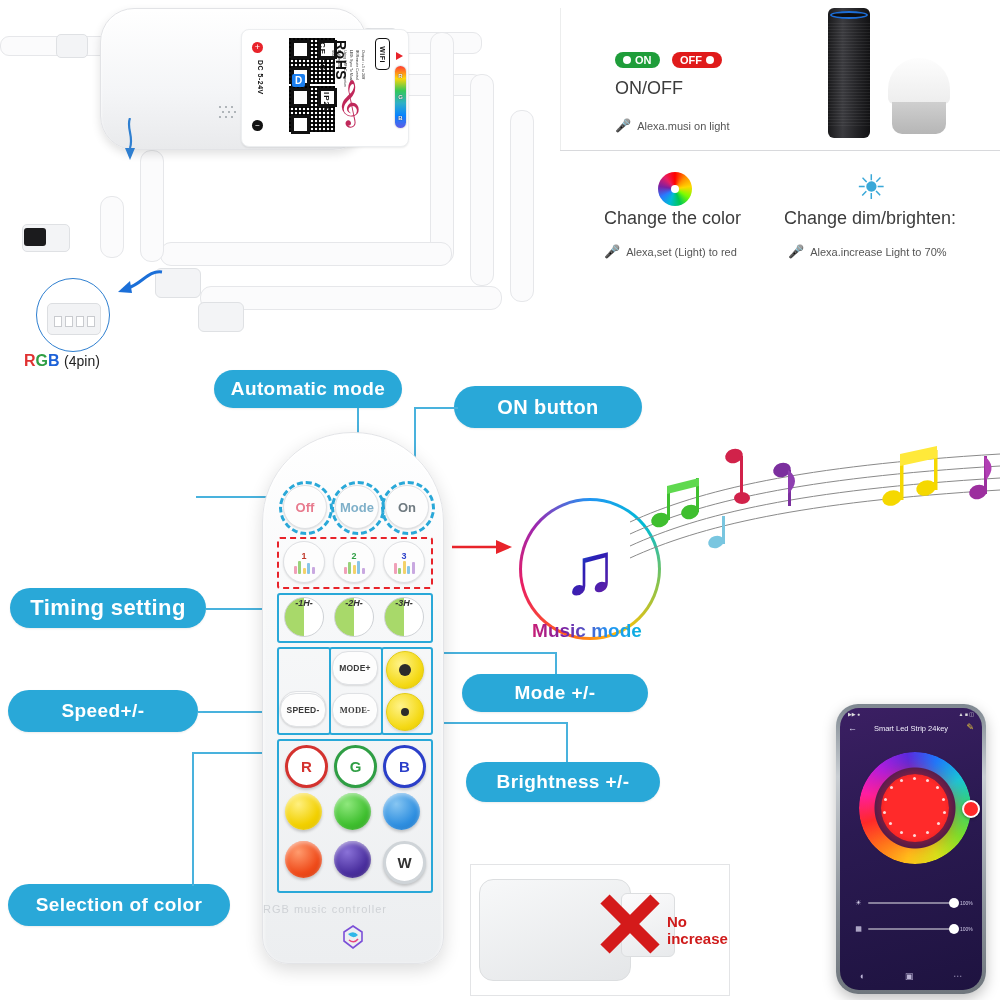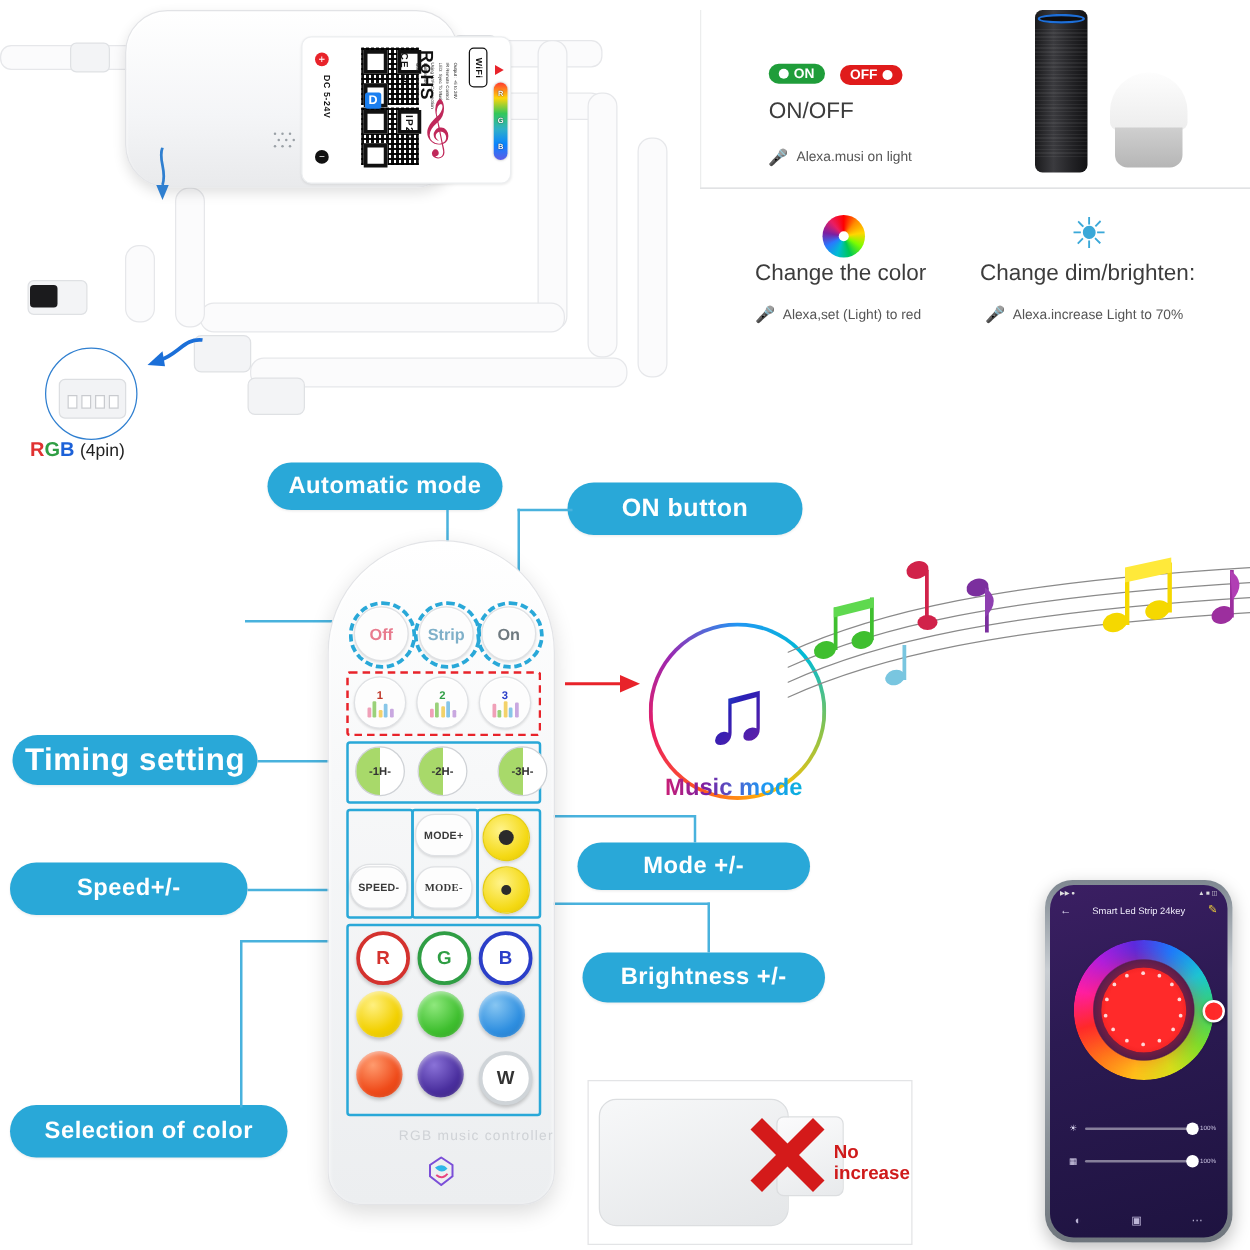--- a/index.html
+++ b/index.html
@@ -144,37 +144,37 @@
         box-shadow:0 1px 2px rgba(0,0,0,.12), inset 0 1px 1px #fff;}
   .rbtn.r1{width:42px;height:42px;}
   .rbtn .lab{font-size:13px;font-weight:bold;}
   .ring-dash{position:absolute;border-radius:50%;border:3px dashed #29a8d8;}
   .grp-box{position:absolute;border:2px solid #29a8d8;border-radius:3px;}
   .grp-box.red{border:2.5px dashed #e8232a;border-radius:3px;}
   .eq{display:flex;align-items:flex-end;gap:1.5px;height:15px;}
   .eq i{display:block;width:3px;border-radius:1px;}
   .clockbtn{width:38px;height:38px;border-radius:50%;border:1.5px solid #cfd2d6;
      background:conic-gradient(from 0deg,#ffffff 0 50%,#a8d96a 50% 100%);
-     display:flex;align-items:center;justify-content:center;position:absolute;}
+     display:flex;justify-content:center;position:absolute;font-style:italic;}
   .clockbtn span{font-size:9px;font-weight:bold;color:#333;}
   .pbtn{position:absolute;width:44px;height:32px;border-radius:16px;background:#fdfdfd;
      border:1.5px solid #dfe1e4;display:flex;align-items:center;justify-content:center;
      font-size:8.5px;font-weight:bold;color:#3a3a3a;letter-spacing:.2px;
      box-shadow:0 1px 2px rgba(0,0,0,.12);}
   .sunbtn{position:absolute;width:36px;height:36px;border-radius:50%;
      background:radial-gradient(circle at 38% 34%,#fff38a,#f4d914 65%,#e0c200);
      border:1px solid #e3cc14;display:flex;align-items:center;justify-content:center;
      box-shadow:0 1px 3px rgba(0,0,0,.18);}
   .sunbtn .core{width:12px;height:12px;border-radius:50%;background:#2b2b2b;}
   .sunbtn.small .core{width:8px;height:8px;}
   .cbtn{position:absolute;width:37px;height:37px;border-radius:50%;
      box-shadow:0 2px 3px rgba(0,0,0,.2), inset 0 2px 4px rgba(255,255,255,.55);}
   .cbtn.outline{background:#fff;border:3px solid #ccc;display:flex;align-items:center;
      justify-content:center;font-size:15px;font-weight:bold;}
-  #remote-brand{position:absolute;left:0;top:470px;width:180px;text-align:right;
+  #remote-brand{position:absolute;left:0;top:470px;width:180px;text-align:left;
      font-size:11px;letter-spacing:1px;color:#cfd2d6;}
   #remote-logo{position:absolute;left:79px;top:492px;width:22px;height:24px;}
 
   
   #music-circle{left:519px;top:498px;width:136px;height:136px;border-radius:50%;background:#fff;
      border:3px solid transparent;
      background-image:linear-gradient(#fff,#fff),conic-gradient(#2196f3,#00bcd4,#8bc34a,#ffc107,#ff5722,#e91e63,#9c27b0,#2196f3);
      background-origin:border-box;background-clip:content-box,border-box;
      display:flex;align-items:center;justify-content:center;}
   #music-glyph{font-size:74px;line-height:74px;
@@ -402,21 +402,21 @@
   <div class="leader v" style="left:357px;top:408px;height:52px;"></div>
 
   <div class="abs badge" style="left:454px;top:386px;width:188px;height:42px;font-size:20px;">
     <span>ON button</span>
   </div>
   <div class="leader h" style="left:414px;top:407px;width:44px;"></div>
   <div class="leader v" style="left:414px;top:407px;height:56px;"></div>
 
   <div class="leader h" style="left:196px;top:496px;width:96px;"></div>
 
-  <div class="abs badge" style="left:10px;top:588px;width:196px;height:40px;font-size:25px;">
+  <div class="abs badge" style="left:10px;top:588px;width:196px;height:40px;font-size:22px;">
     <span>Timing setting</span>
   </div>
   <div class="leader h" style="left:206px;top:608px;width:80px;"></div>
 
   <div class="abs badge" style="left:8px;top:690px;width:190px;height:42px;font-size:19px;">
     <span>Speed+/-</span>
   </div>
   <div class="leader h" style="left:198px;top:711px;width:80px;"></div>
 
   <div class="abs badge" style="left:8px;top:884px;width:222px;height:42px;font-size:19px;">
@@ -438,21 +438,21 @@
   <div class="leader v" style="left:566px;top:722px;height:40px;"></div>
 
   <div class="abs" id="remote">
 
     <div class="ring-dash" style="left:16px;top:48px;width:48px;height:48px;"></div>
     <div class="rbtn r1" style="left:20px;top:52px;">
       <span class="lab" style="color:#e87b8e;">Off</span>
     </div>
     <div class="ring-dash" style="left:68px;top:48px;width:48px;height:48px;"></div>
     <div class="rbtn r1" style="left:72px;top:52px;">
-      <span class="lab" style="color:#7fb0c9;">Strip</span>
+      <span class="lab" style="color:#7fb0c9;">Mode</span>
     </div>
     <div class="ring-dash" style="left:118px;top:48px;width:48px;height:48px;"></div>
     <div class="rbtn r1" style="left:122px;top:52px;">
       <span class="lab" style="color:#6f7a80;">On</span>
     </div>
 
     <div class="grp-box red" style="left:14px;top:104px;width:152px;height:48px;"></div>
     <div class="rbtn" style="left:20px;top:108px;width:40px;height:40px;flex-direction:column;">
       <span style="font-size:9px;font-weight:bold;color:#c0392b;margin-bottom:-2px;">1</span>
       <span class="eq">
@@ -484,21 +484,21 @@
         </span>
     </div>
 
     <div class="grp-box" style="left:14px;top:160px;width:152px;height:46px;"></div>
     <div class="clockbtn" style="left:21px;top:164px;">
       <span>-1H-</span>
     </div>
     <div class="clockbtn" style="left:71px;top:164px;">
       <span>-2H-</span>
     </div>
-    <div class="clockbtn" style="left:135px;top:164px;">
+    <div class="clockbtn" style="left:121px;top:164px;">
       <span>-3H-</span>
     </div>
 
     <div class="grp-box" style="left:14px;top:214px;width:50px;height:84px;"></div>
     <div class="pbtn" style="left:17px;top:218px;margin-top:40px;">
         <span>SPEED+</span>
       </div>
     <div class="pbtn" style="left:17px;top:260px;">
         <span>SPEED-</span>
       </div>

